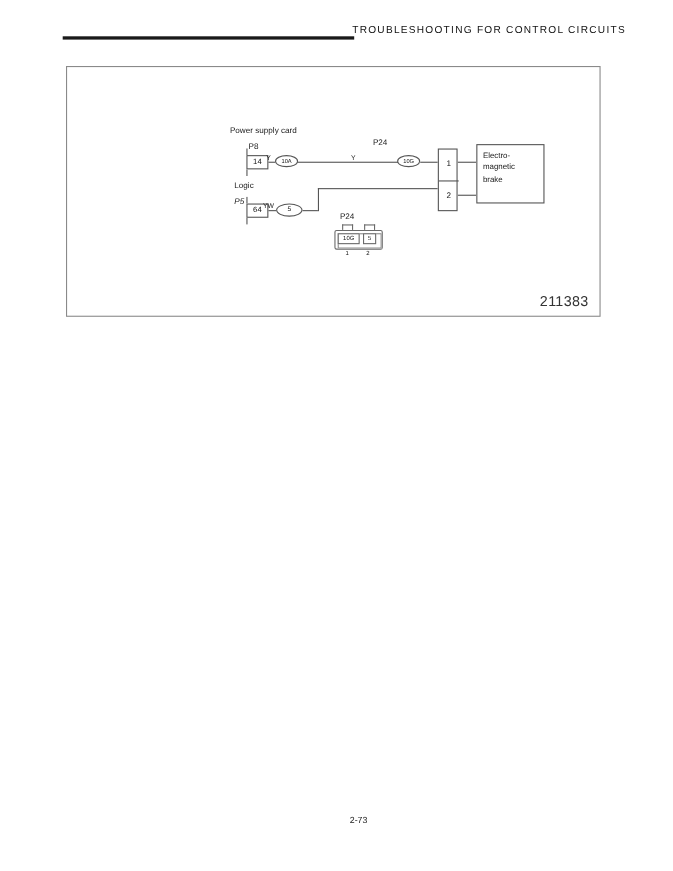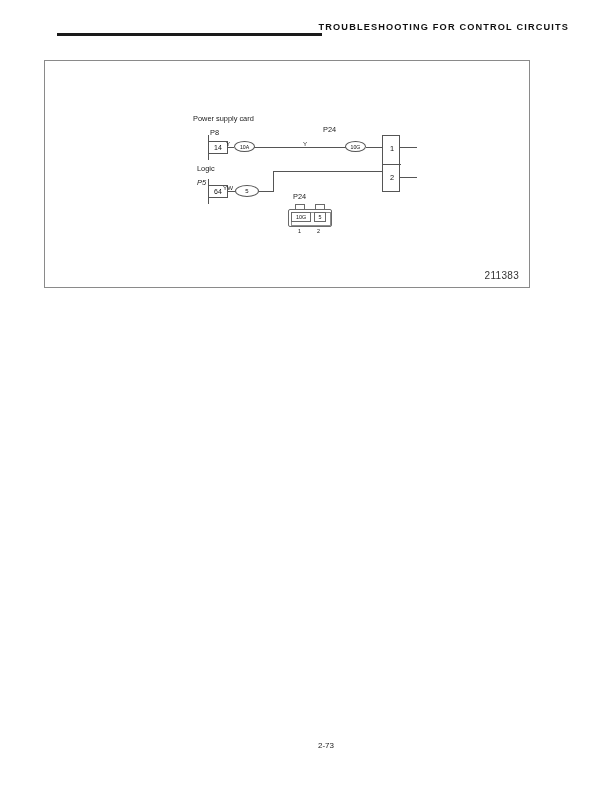--- a/index.html
+++ b/index.html
@@ -30,42 +30,42 @@
     top: 11px;
     width: 265px;
     height: 3px;
     background: #1a1a1a;
   }
   #header-title {
     position: absolute;
     right: 43px;
     top: 0px;
     font-size: 9.2px;
-    font-weight: bold;
+    font-weight: normal;
     letter-spacing: 1.15px;
     white-space: nowrap;
     color: #111111;
   }
 
   
   #figure-frame {
     position: absolute;
-    left: 44px;
+    left: 60px;
     top: 60px;
     width: 486px;
     height: 228px;
     border: 1px solid #8a8a8a;
     box-sizing: border-box;
     background: #ffffff;
   }
   #figure-number {
     position: absolute;
     right: 10px;
     bottom: 6px;
-    font-size: 10px;
+    font-size: 13px;
     letter-spacing: 0.3px;
     color: #333333;
   }
 
   
   #diagram {
     position: absolute;
     left: 0;
     top: 0;
     width: 508px;
@@ -336,20 +336,25 @@
     <div class="oval" id="oval-10a">10A</div>
     <div class="oval" id="oval-10g">10G</div>
     <div class="oval" id="oval-5">5</div>
 
     <div id="connector-p24-block">
       <div id="p24-pin-divider"></div>
       <div class="pin-num" id="p24-pin-1">1</div>
       <div class="pin-num" id="p24-pin-2">2</div>
     </div>
 
+    <div id="brake-box">
+      <div>Electro-</div>
+      <div>magnetic</div>
+      <div>brake</div>
+    </div>
 
     <div id="connector-p24-detail">
       <div id="conn-tab-left"></div>
       <div id="conn-tab-right"></div>
       <div id="conn-body">
         <div id="conn-body-inner"></div>
         <div class="conn-cell" id="conn-cell-1">10G</div>
         <div class="conn-cell" id="conn-cell-2">5</div>
       </div>
       <div class="conn-pin-label" id="conn-pin-label-1">1</div>

